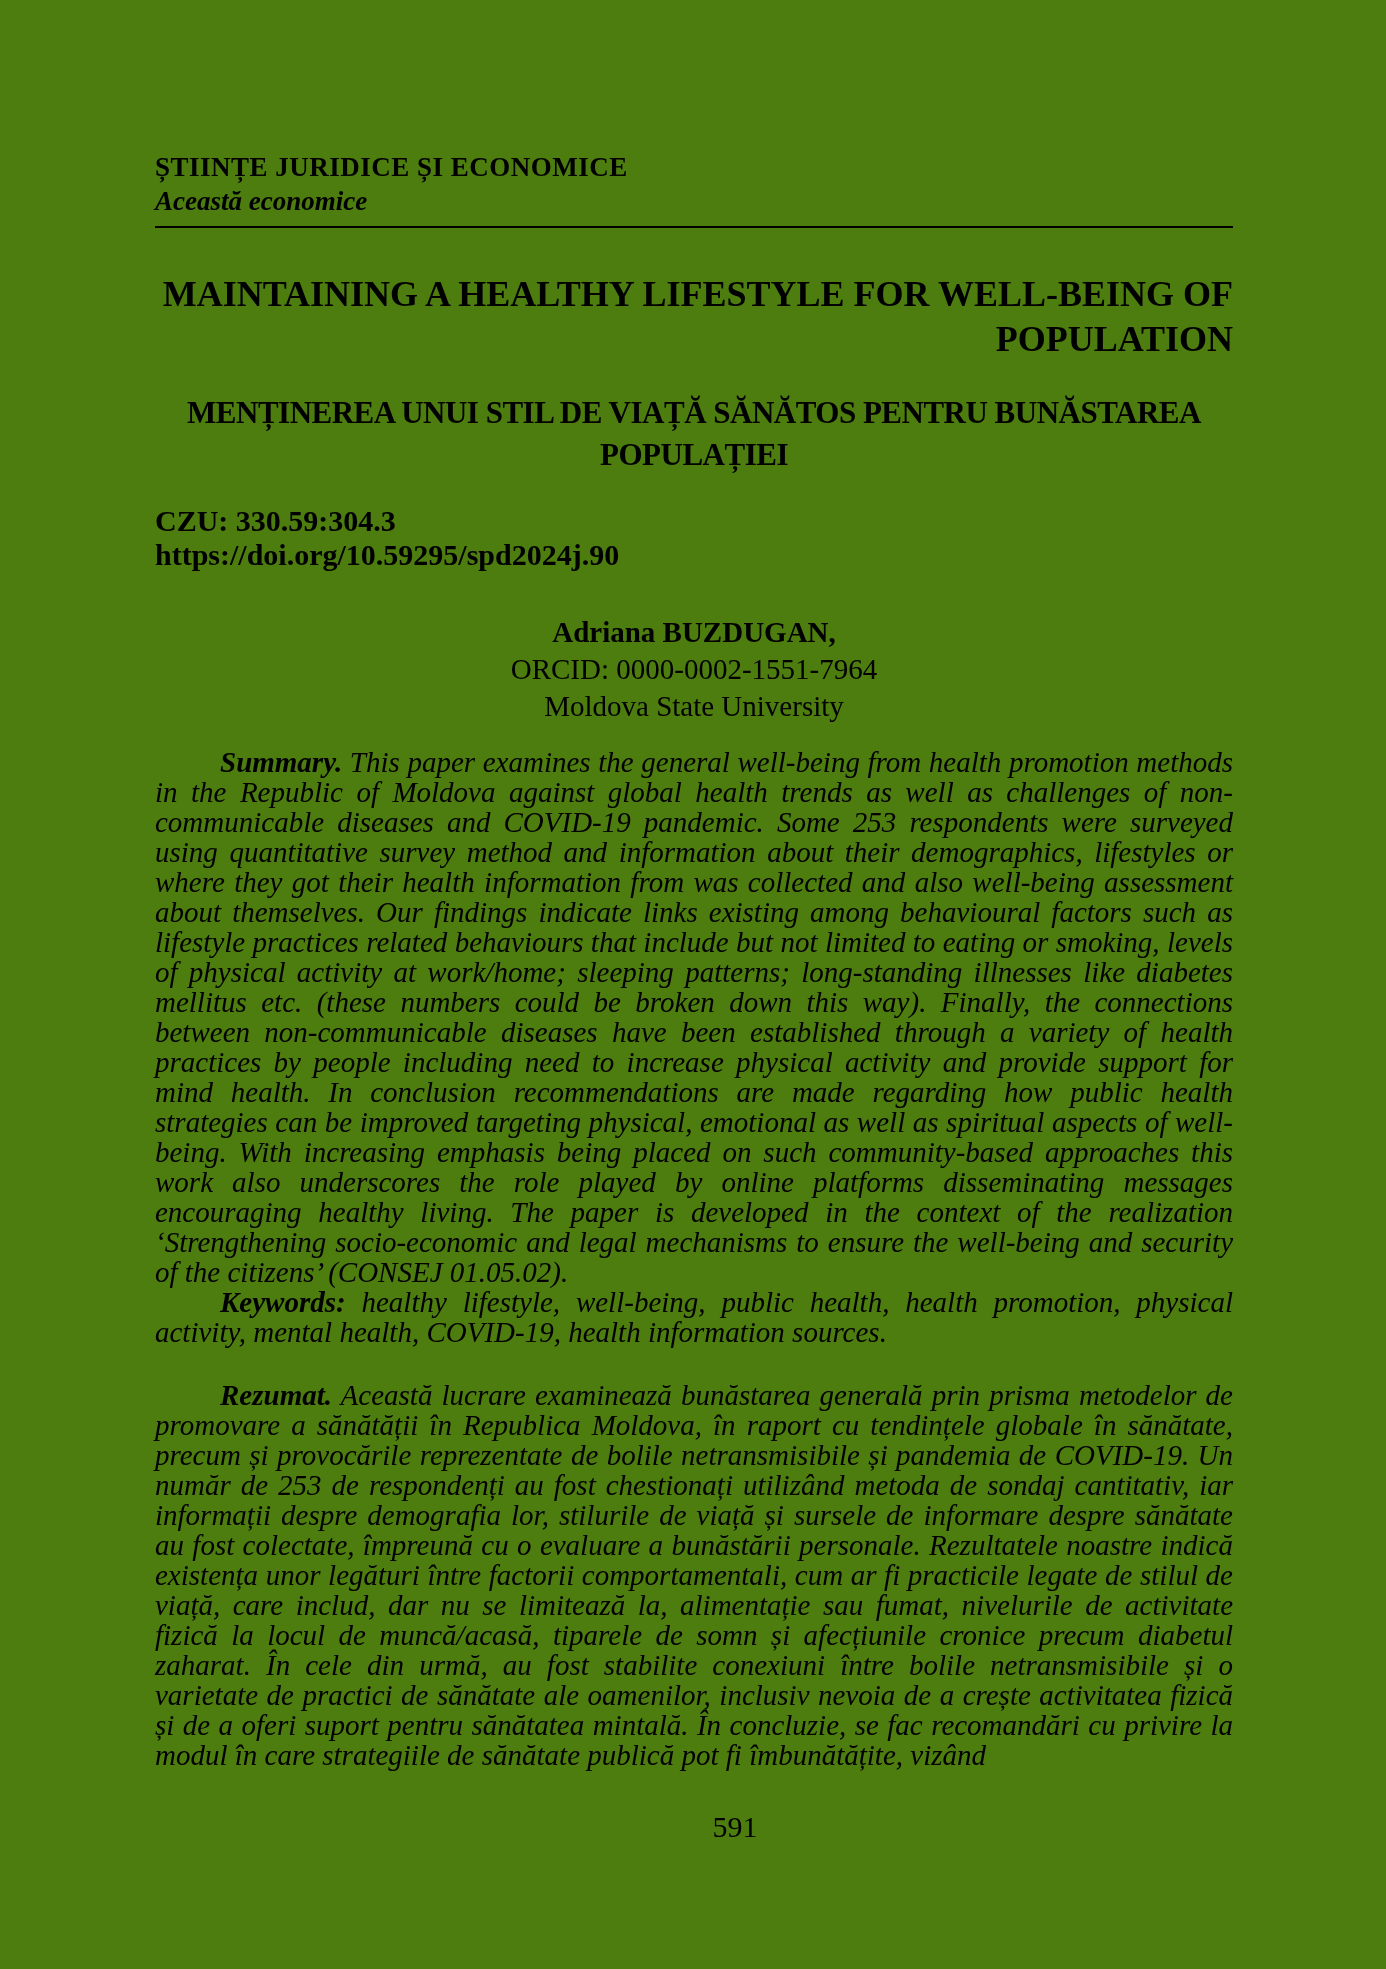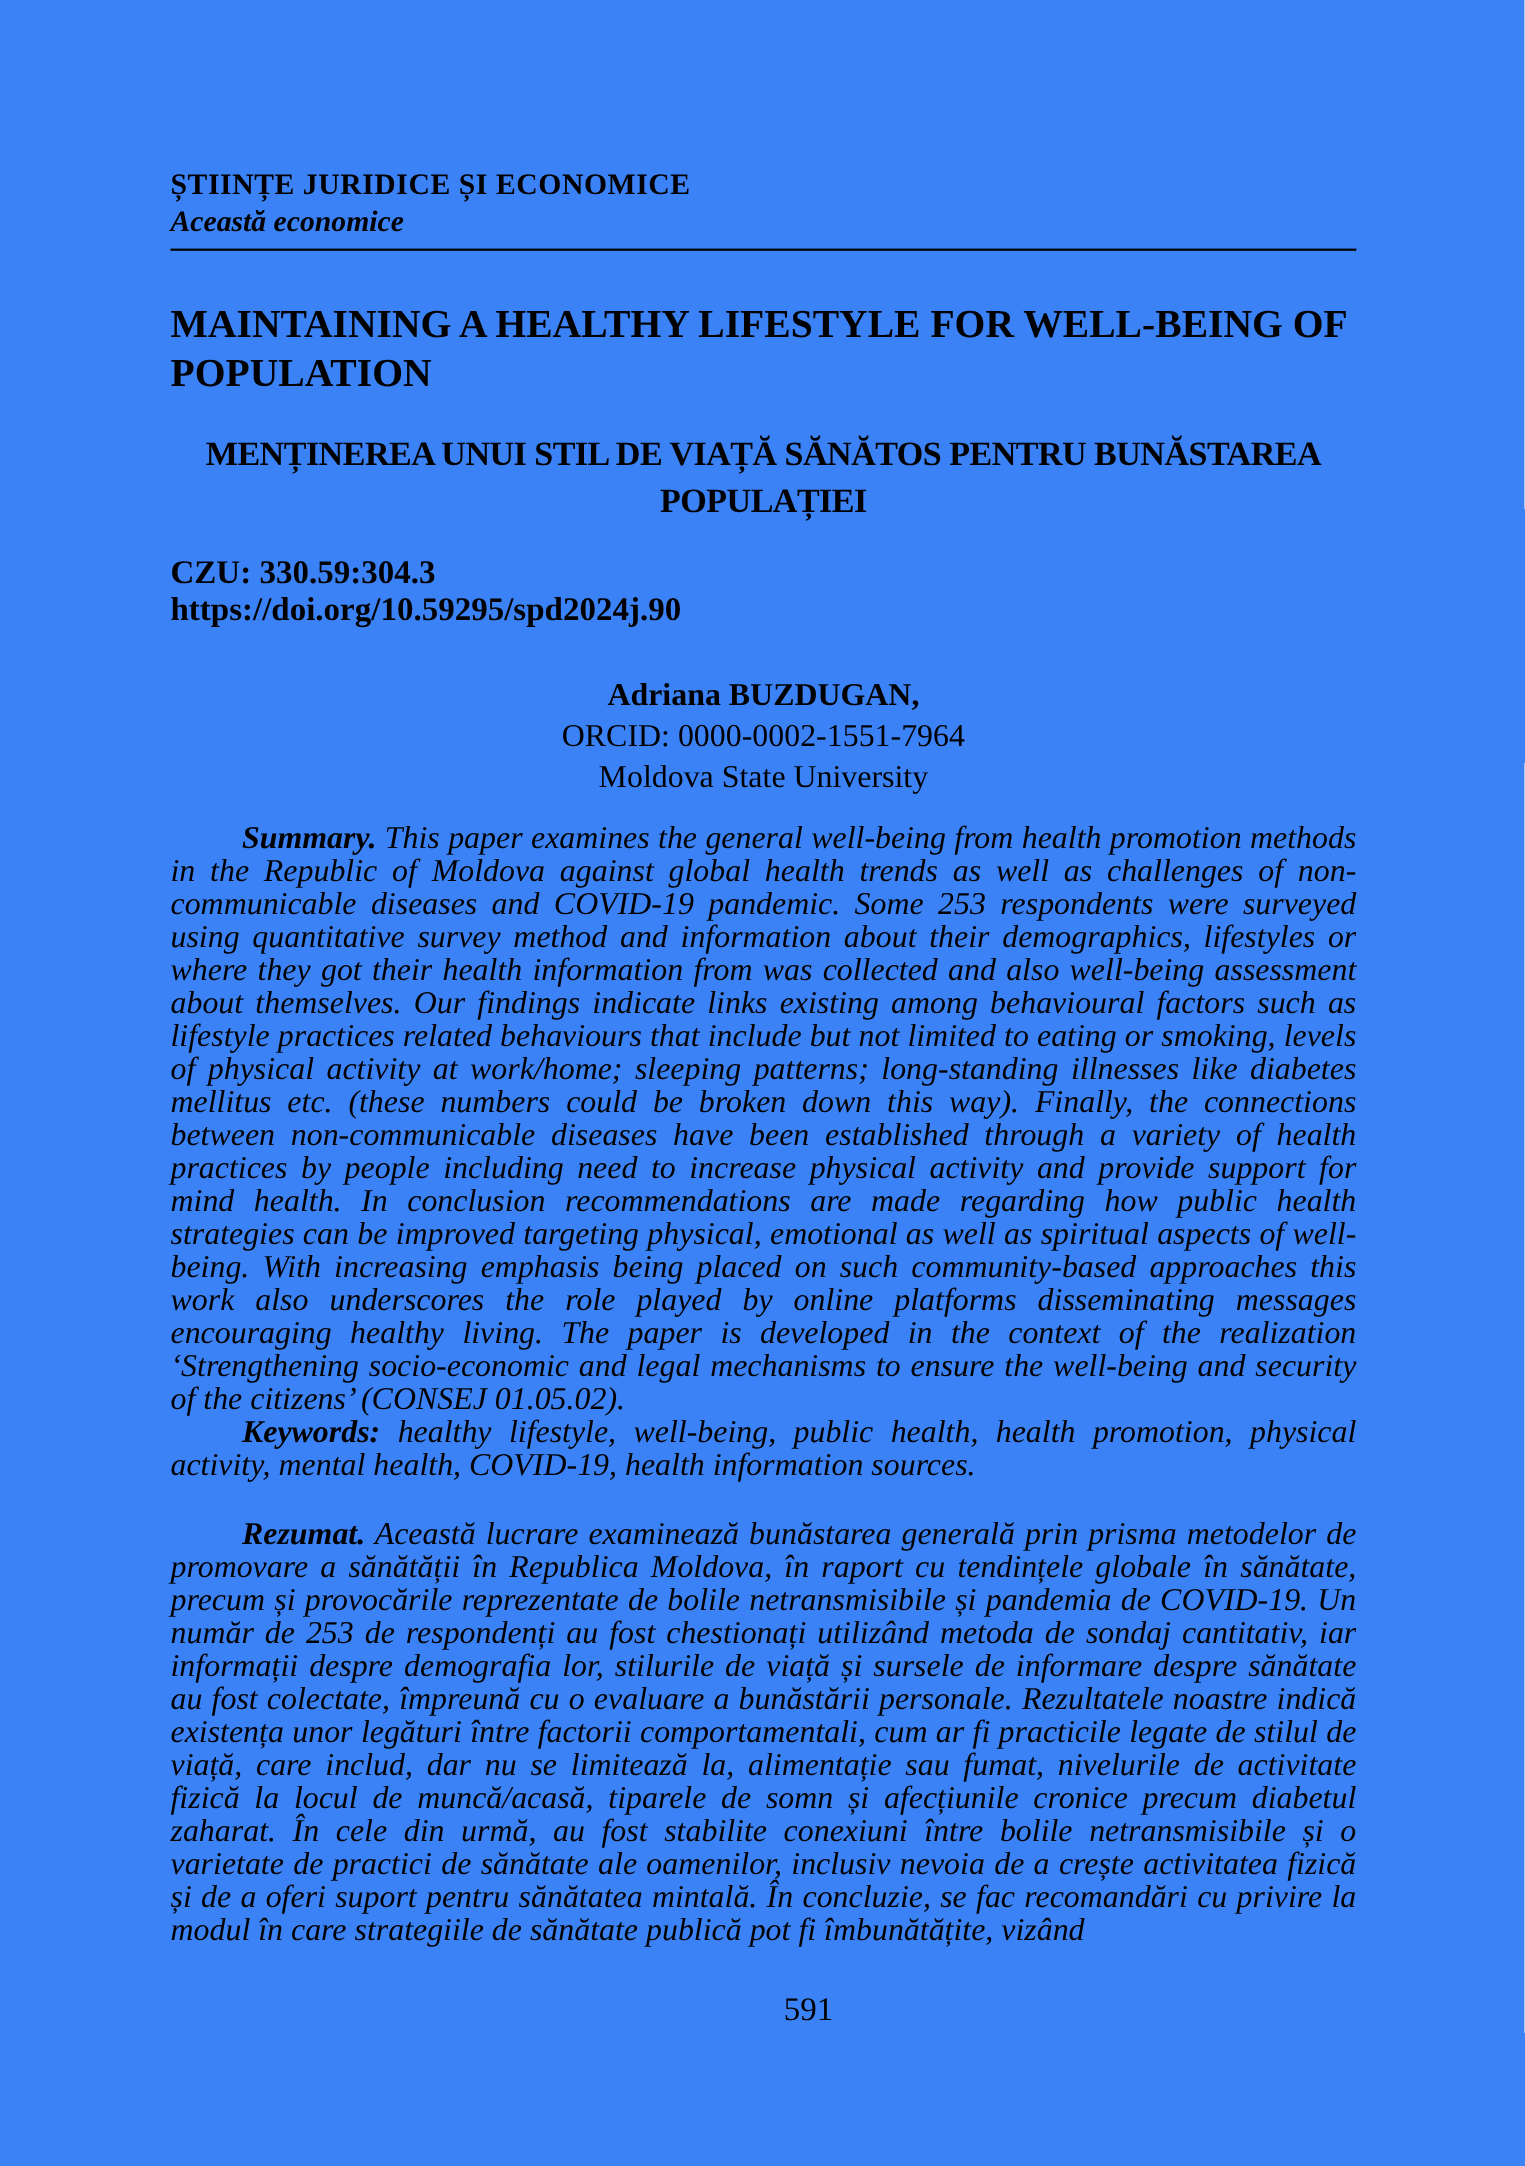--- a/index.html
+++ b/index.html
@@ -4,21 +4,21 @@
 <style>
   html, body {
     margin: 0;
     padding: 0;
     background: #ffffff;
   }
   .page {
     position: relative;
     width: 1386px;
     height: 1969px;
-    background: #3b82f6;
+    background: #4d7c0f;
     color: #000000;
     font-family: "Liberation Serif", "DejaVu Serif", serif;
     overflow: hidden;
   }
   .content {
     position: absolute;
     left: 155px;
     top: 0;
     width: 1078px;
   }
@@ -38,21 +38,21 @@
     border: none;
     border-top: 2px solid #000000;
     margin: 8px 0 0 0;
     height: 0;
   }
   .title-en {
     margin: 44px 0 0 0;
     font-size: 36px;
     line-height: 45px;
     font-weight: bold;
-    text-align: left;
+    text-align: right;
   }
   .title-ro {
     margin: 30px 0 0 0;
     font-size: 31px;
     line-height: 42px;
     font-weight: bold;
     text-align: center;
     letter-spacing: -0.5px;
   }
   .meta-row {

